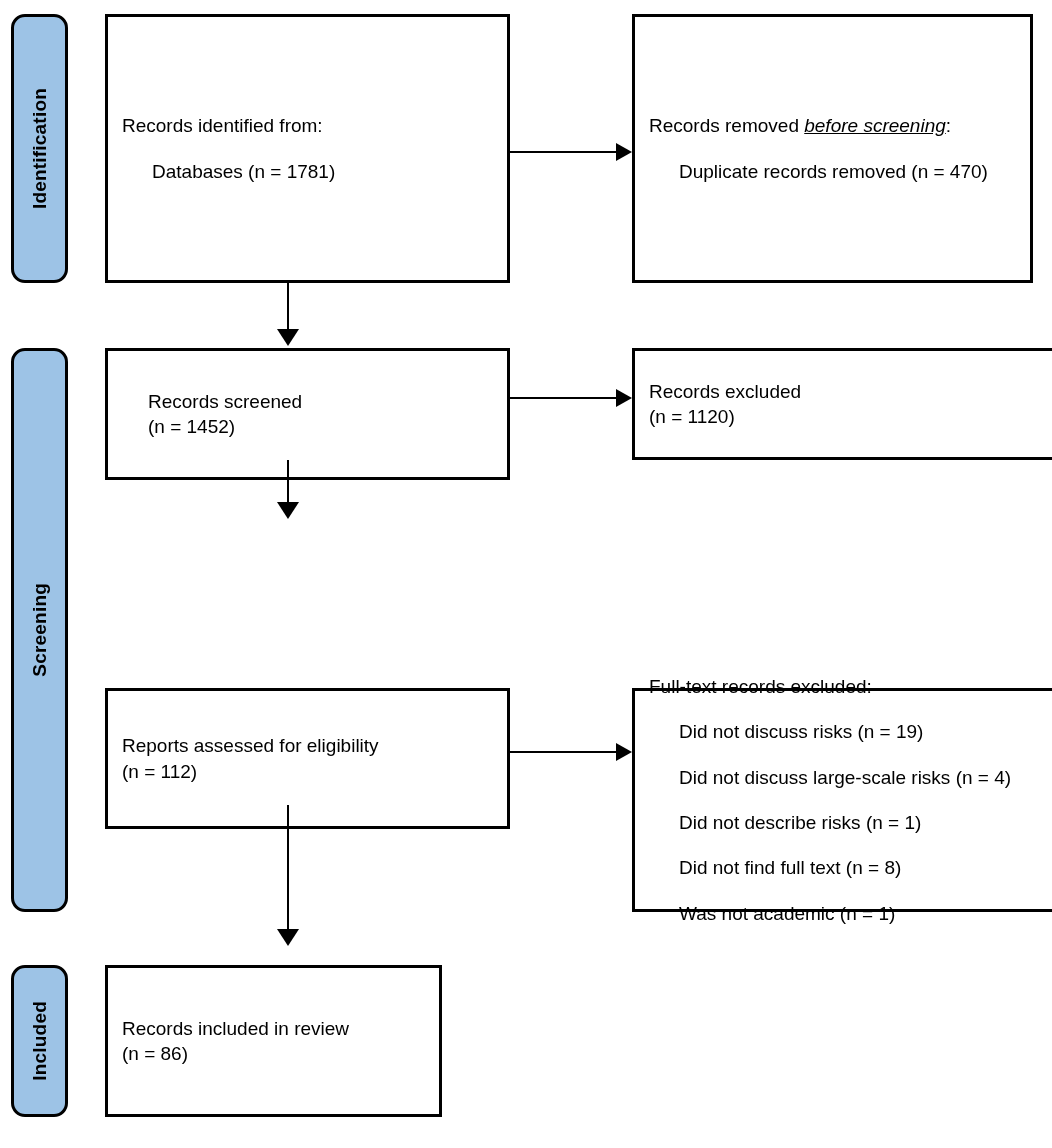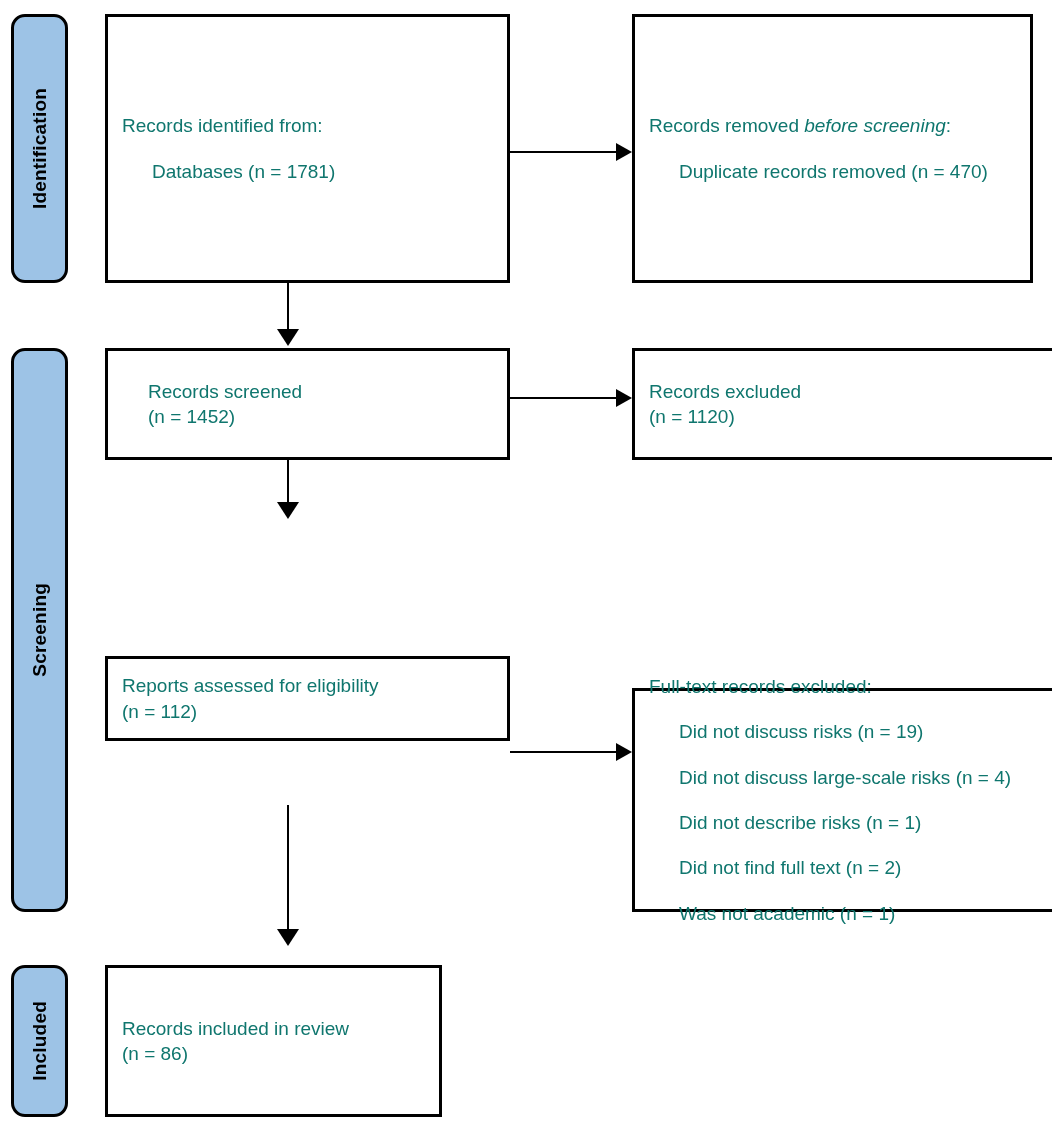--- a/index.html
+++ b/index.html
@@ -44,31 +44,31 @@
     background:#ffffff;
     border:3px solid #000000;
     box-sizing:border-box;
     display:flex;
     align-items:center;
     padding:0 14px;
   }
   .flow-box .box-text{
     font-size:19px;
     line-height:1.33;
-    color:#0f766e;
+    color:#000000;
     width:100%;
   }
   .box-text .ind{
     display:block;
     padding-left:30px;
     text-indent:0;
     margin-top:20px;
   }
   .box-text .lead{ display:block; }
-  .box-text em{ font-style:italic; }
+  .box-text em{ font-style:italic;text-decoration:underline; }
 
   
   .v-line{
     position:absolute;
     width:3px;
     background:#000000;
   }
   .h-line{
     position:absolute;
     height:2px;
@@ -119,54 +119,54 @@
       <span class="ind">Duplicate records removed (n = 470)</span>
     </div>
   </div>
 
   <div class="h-line" style="left:510px; top:151px; width:106px;"></div>
   <div class="arrow-right" style="left:616px; top:143px;"></div>
 
   <div class="v-line" style="left:287px; top:283px; width:2px; height:48px;"></div>
   <div class="arrow-down" style="left:277px; top:329px;"></div>
 
-  <div class="flow-box" style="left:105px; top:348px; width:405px; height:112px;padding-left:40px;">
+  <div class="flow-box" style="left:105px; top:348px; width:405px; height:132px;padding-left:40px;">
     <div class="box-text">
       <span class="lead">Records screened</span>
       <span class="lead">(n = 1452)</span>
     </div>
   </div>
 
   <div class="flow-box" style="left:632px; top:348px; width:427px; height:112px;">
     <div class="box-text">
       <span class="lead">Records excluded</span>
       <span class="lead">(n = 1120)</span>
     </div>
   </div>
 
   <div class="h-line" style="left:510px; top:397px; width:106px;"></div>
   <div class="arrow-right" style="left:616px; top:389px;"></div>
 
   <div class="v-line" style="left:287px; top:460px; width:2px; height:44px;"></div>
   <div class="arrow-down" style="left:277px; top:502px;"></div>
 
-  <div class="flow-box" style="left:105px; top:656px; width:405px; height:85px;justify-content:flex-end;">
+  <div class="flow-box" style="left:105px; top:688px; width:405px; height:141px;justify-content:flex-end;">
     <div class="box-text">
       <span class="lead">Reports assessed for eligibility</span>
       <span class="lead">(n = 112)</span>
     </div>
   </div>
 
   <div class="flow-box" style="left:632px; top:688px; width:436px; height:224px;">
     <div class="box-text">
       <span class="lead">Full-text records excluded:</span>
       <span class="ind">Did not discuss risks (n = 19)</span>
       <span class="ind">Did not discuss large-scale risks (n = 4)</span>
       <span class="ind">Did not describe risks (n = 1)</span>
-      <span class="ind">Did not find full text (n = 2)</span>
+      <span class="ind">Did not find full text (n = 8)</span>
       <span class="ind">Was not academic (n = 1)</span>
     </div>
   </div>
 
   <div class="h-line" style="left:510px; top:751px; width:106px;"></div>
   <div class="arrow-right" style="left:616px; top:743px;"></div>
 
   <div class="v-line" style="left:287px; top:805px; width:2px; height:126px;"></div>
   <div class="arrow-down" style="left:277px; top:929px;"></div>
 

